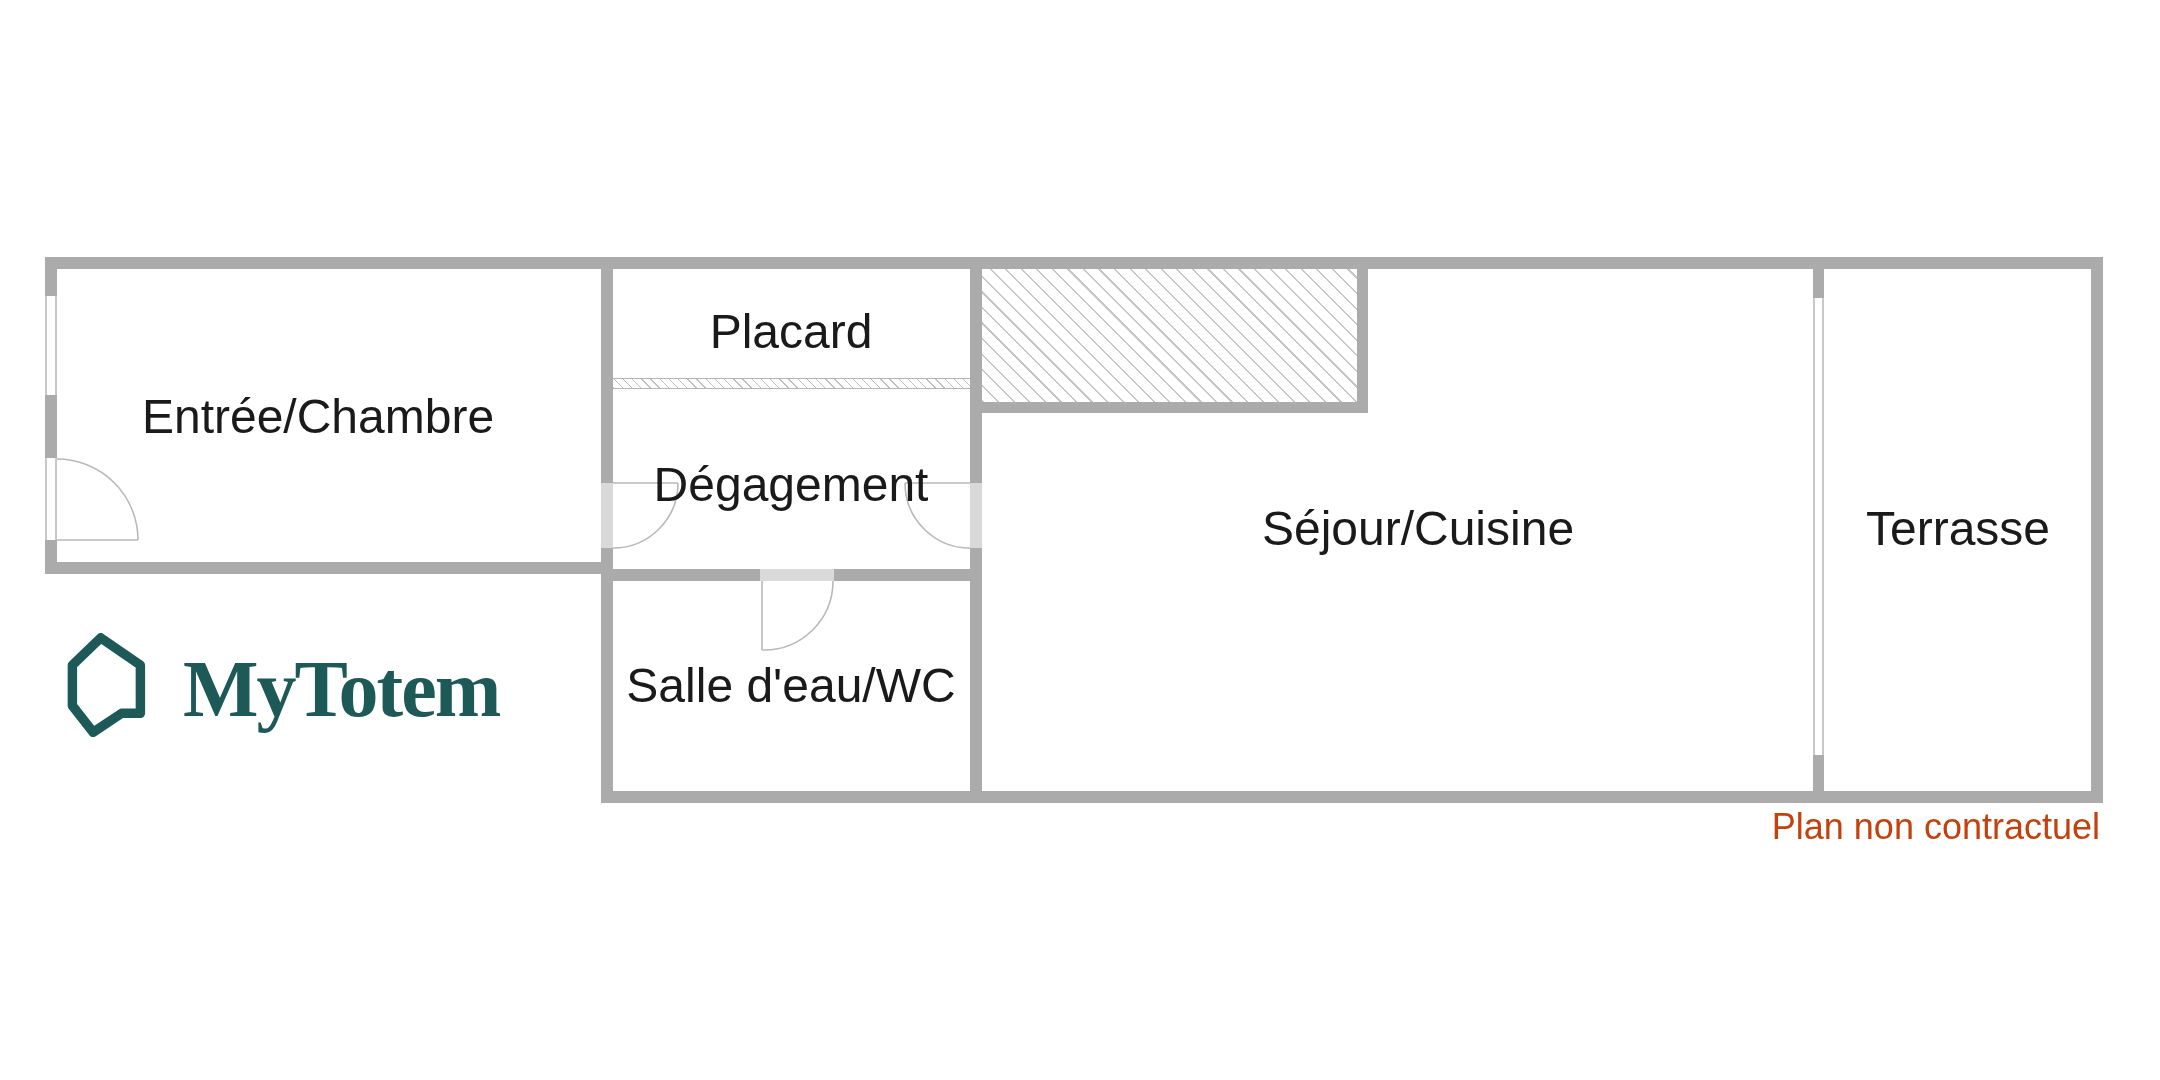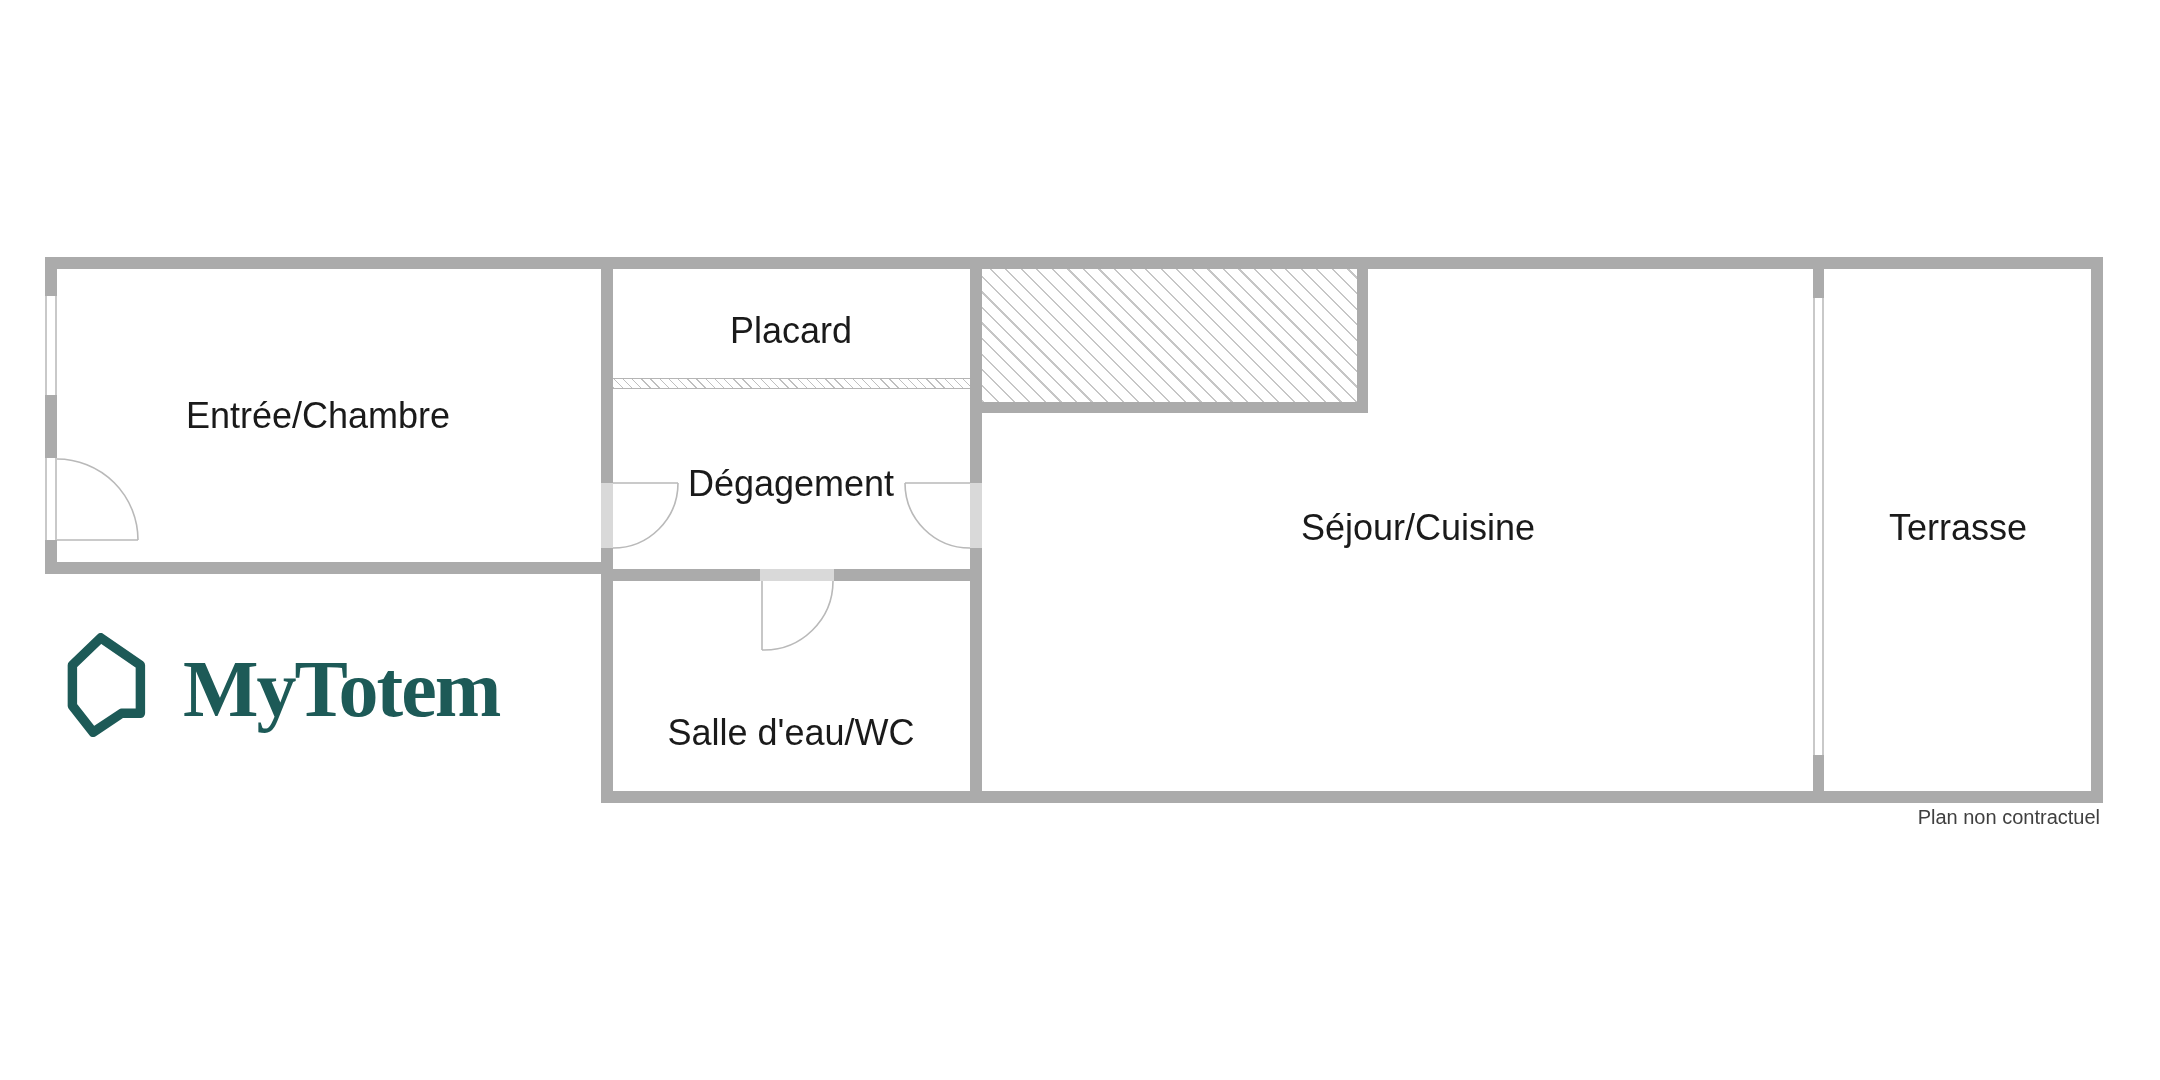--- a/index.html
+++ b/index.html
@@ -12,23 +12,23 @@
           border-left:2px solid var(--window-line,#c9c9c9);
           border-right:2px solid var(--window-line,#c9c9c9);
           box-sizing:border-box;}
   .hatch-zone{position:absolute;left:982px;top:269px;width:375px;height:133px;
           background:repeating-linear-gradient(45deg,var(--hatch-line,#c6c6c6) 0 1.6px,transparent 1.6px 11px);}
   .placard-band{position:absolute;left:613px;top:378px;width:357px;height:11px;
           box-sizing:border-box;background:#fff;
           border-top:1.5px solid #b5b5b5;border-bottom:1.5px solid #b5b5b5;
           background-image:repeating-linear-gradient(45deg,#bfbfbf 0 1px,transparent 1px 6.5px);}
   .room-label{position:absolute;transform:translate(-50%,-50%);
-          font-size:36px;color:var(--label-text,#1a1a1a);white-space:nowrap;}
-  .disclaimer{position:absolute;right:60px;top:806px;font-size:20px;
-          color:#404040;white-space:nowrap;}
+          font-size:48px;color:var(--label-text,#1a1a1a);white-space:nowrap;}
+  .disclaimer{position:absolute;right:60px;top:806px;font-size:36px;
+          color:#c2410c;white-space:nowrap;}
   .svg-layer{position:absolute;left:0;top:0;width:2160px;height:1080px;pointer-events:none;}
   .logo{position:absolute;left:60px;top:630px;width:560px;height:130px;}
   .logo-icon{position:absolute;left:2px;top:3px;}
   .brand{position:absolute;left:123px;top:19px;font-size:80px;font-weight:bold;
          letter-spacing:-2px;line-height:1;color:var(--logo-teal,#1d5a57);white-space:nowrap;font-family:Liberation Serif, serif;}
 </style>
 </head>
 <body style="--wall: #ababab; --door-gap: #d9d9d9; --hatch-line: #c6c6c6; --arc-line: #b9b9b9; --window-line: #c9c9c9; --label-text: #1a1a1a; --logo-teal: #1d5a57;">
 
 <div class="abs" style="left:0;top:0;width:2160px;height:1080px;">
@@ -79,21 +79,21 @@
       <path d="M905 483 L970 483"></path>
       <path d="M905 483 A65 65 0 0 0 970 548"></path>
       <path d="M762 581 L762 650"></path>
       <path d="M762 650 A69 69 0 0 0 833 581"></path>
     </g>
   </svg>
 
   <div class="room-label" style="left:318px;top:416px;">Entrée/Chambre</div>
   <div class="room-label" style="left:791px;top:331px;">Placard</div>
   <div class="room-label" style="left:791px;top:468px;margin-top:16px;">Dégagement</div>
-  <div class="room-label" style="left:791px;top:685px;margin-top:48px;">Salle d'eau/WC</div>
+  <div class="room-label" style="left:791px;top:685px;">Salle d'eau/WC</div>
   <div class="room-label" style="left:1418px;top:528px;text-align:center;">Séjour/Cuisine</div>
   <div class="room-label" style="left:1958px;top:528px;">Terrasse</div>
 
   <div class="disclaimer">Plan non contractuel</div>
 </div>
 
 <div class="logo">
   <svg class="logo-icon" width="85" height="104" viewBox="0 0 90 110">
     <path d="M41 5 L83 34 L83 85 L63 85 L33 105 L11 77 L11 34 Z" fill="none" stroke="#1d5a57" stroke-width="10" stroke-linejoin="round" stroke-linecap="round"></path>
   </svg>

